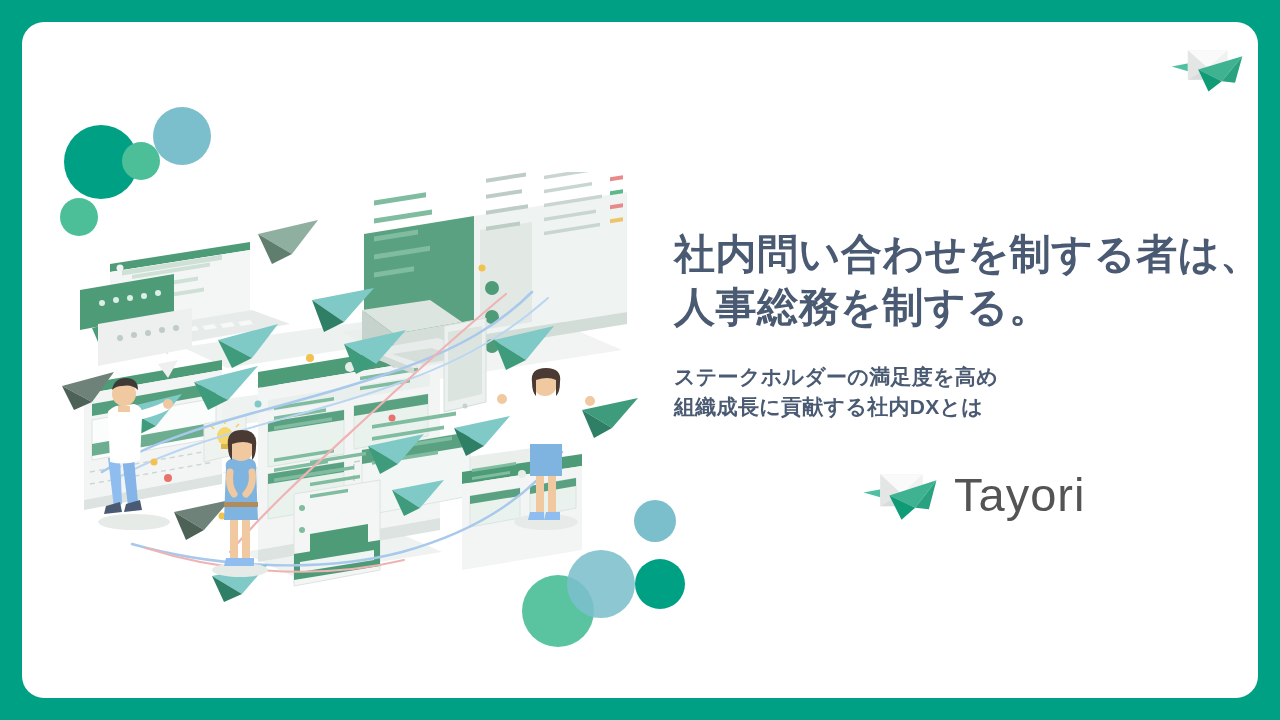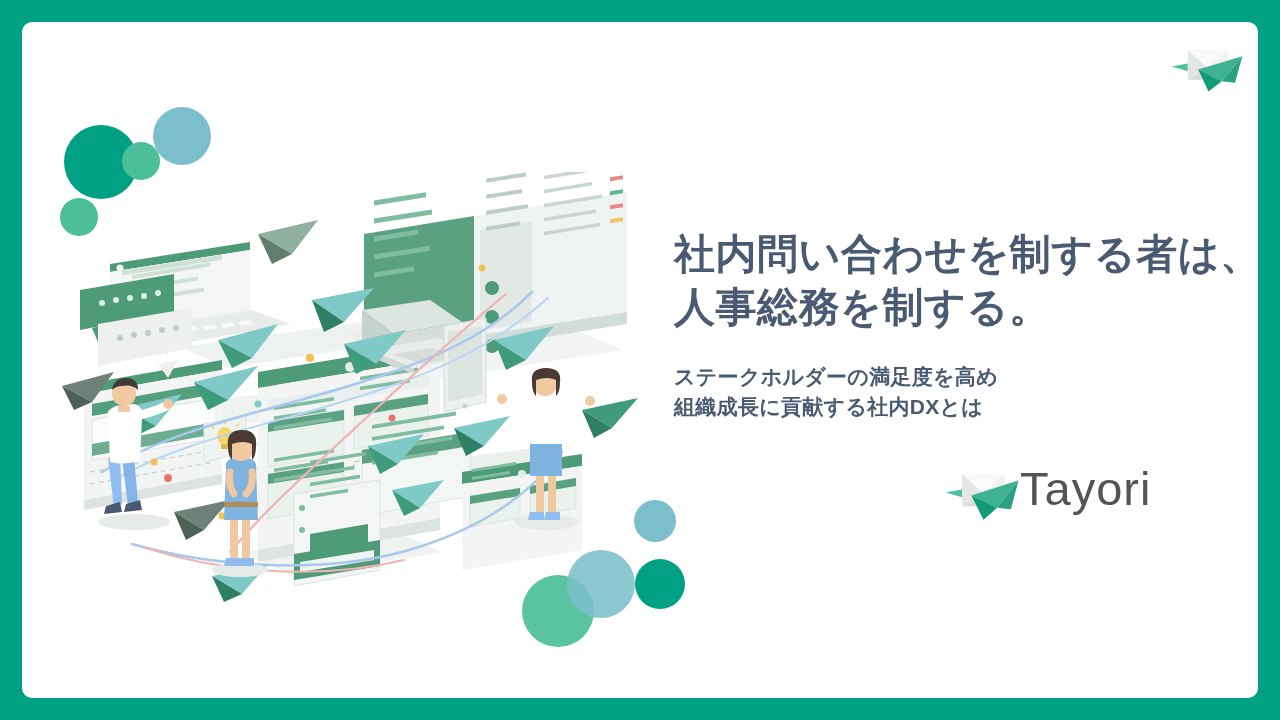--- a/index.html
+++ b/index.html
@@ -11,21 +11,21 @@
   #slide {
     position:relative;
     width:1280px; height:720px;
     background:#00A085;
   }
   #card {
     position:absolute;
     left:22px; top:22px;
     width:1236px; height:676px;
     background:#ffffff;
-    border-radius:10px;
+    border-radius:22px;
     overflow:hidden;
   }
 
   
   .deco { position:absolute; border-radius:50%; }
 
   
   #corner-mark { position:absolute; right:14px; top:18px; width:74px; height:56px; }
 
   
@@ -45,21 +45,21 @@
     margin-top:27px;
     color:#4A5A72;
     font-size:21px;
     font-weight:bold;
     line-height:1.45;
     letter-spacing:0.3px;
     white-space:pre-line;
   }
 
   
-  #brand { position:absolute; left:922px; top:443px; display:flex; align-items:flex-start; }
+  #brand { position:absolute; left:840px; top:443px; display:flex; align-items:center; gap:16px; }
   #brand-mark { width:76px; height:58px; }
   #brand-word { font-size:47px; color:#545454; letter-spacing:1px; line-height:1; font-weight:400; }
 </style>
 </head>
 <body>
 
 <div id="slide">
   <div id="card">
 
     <div>

